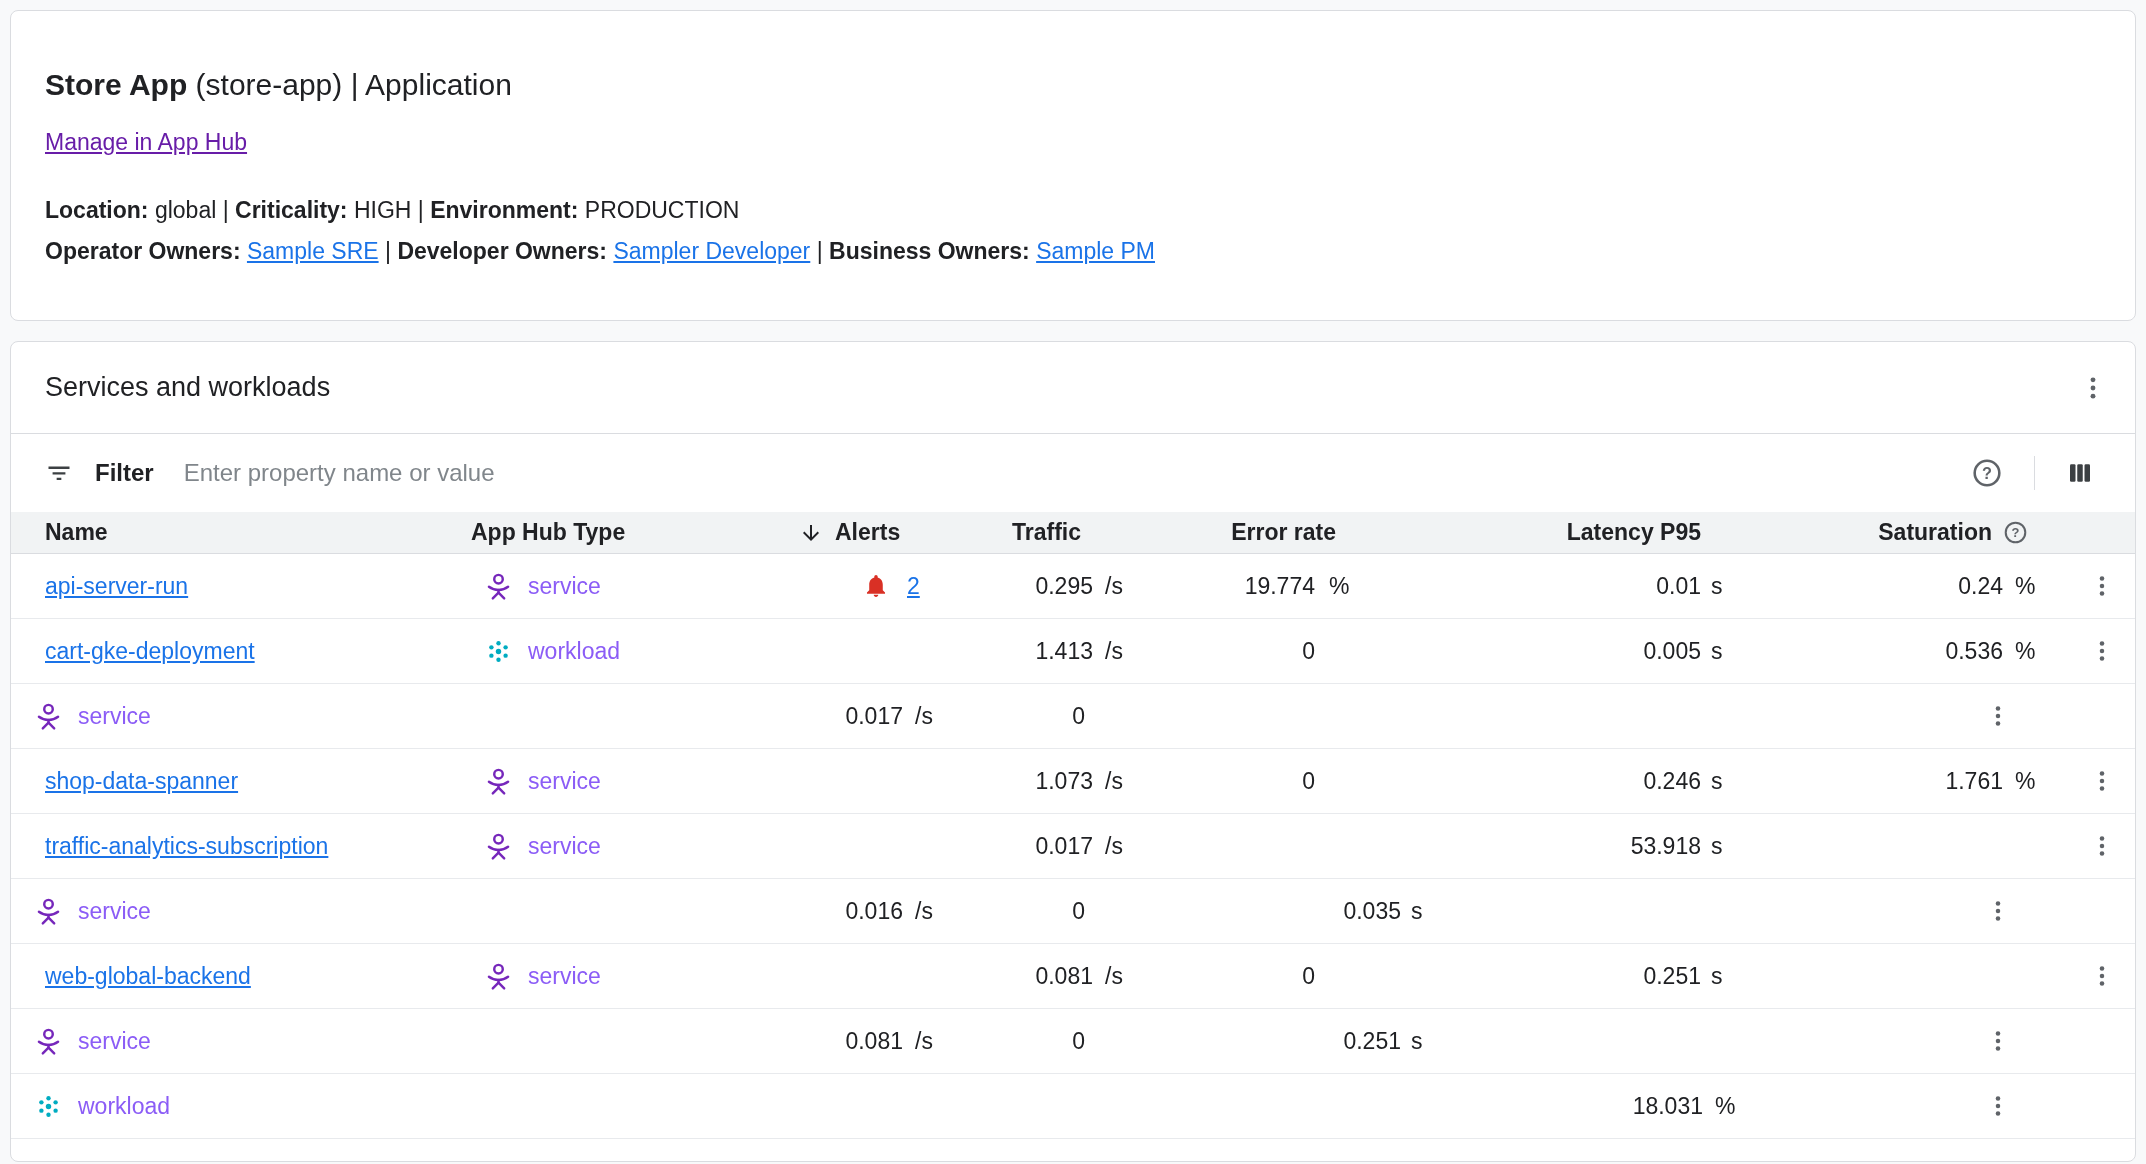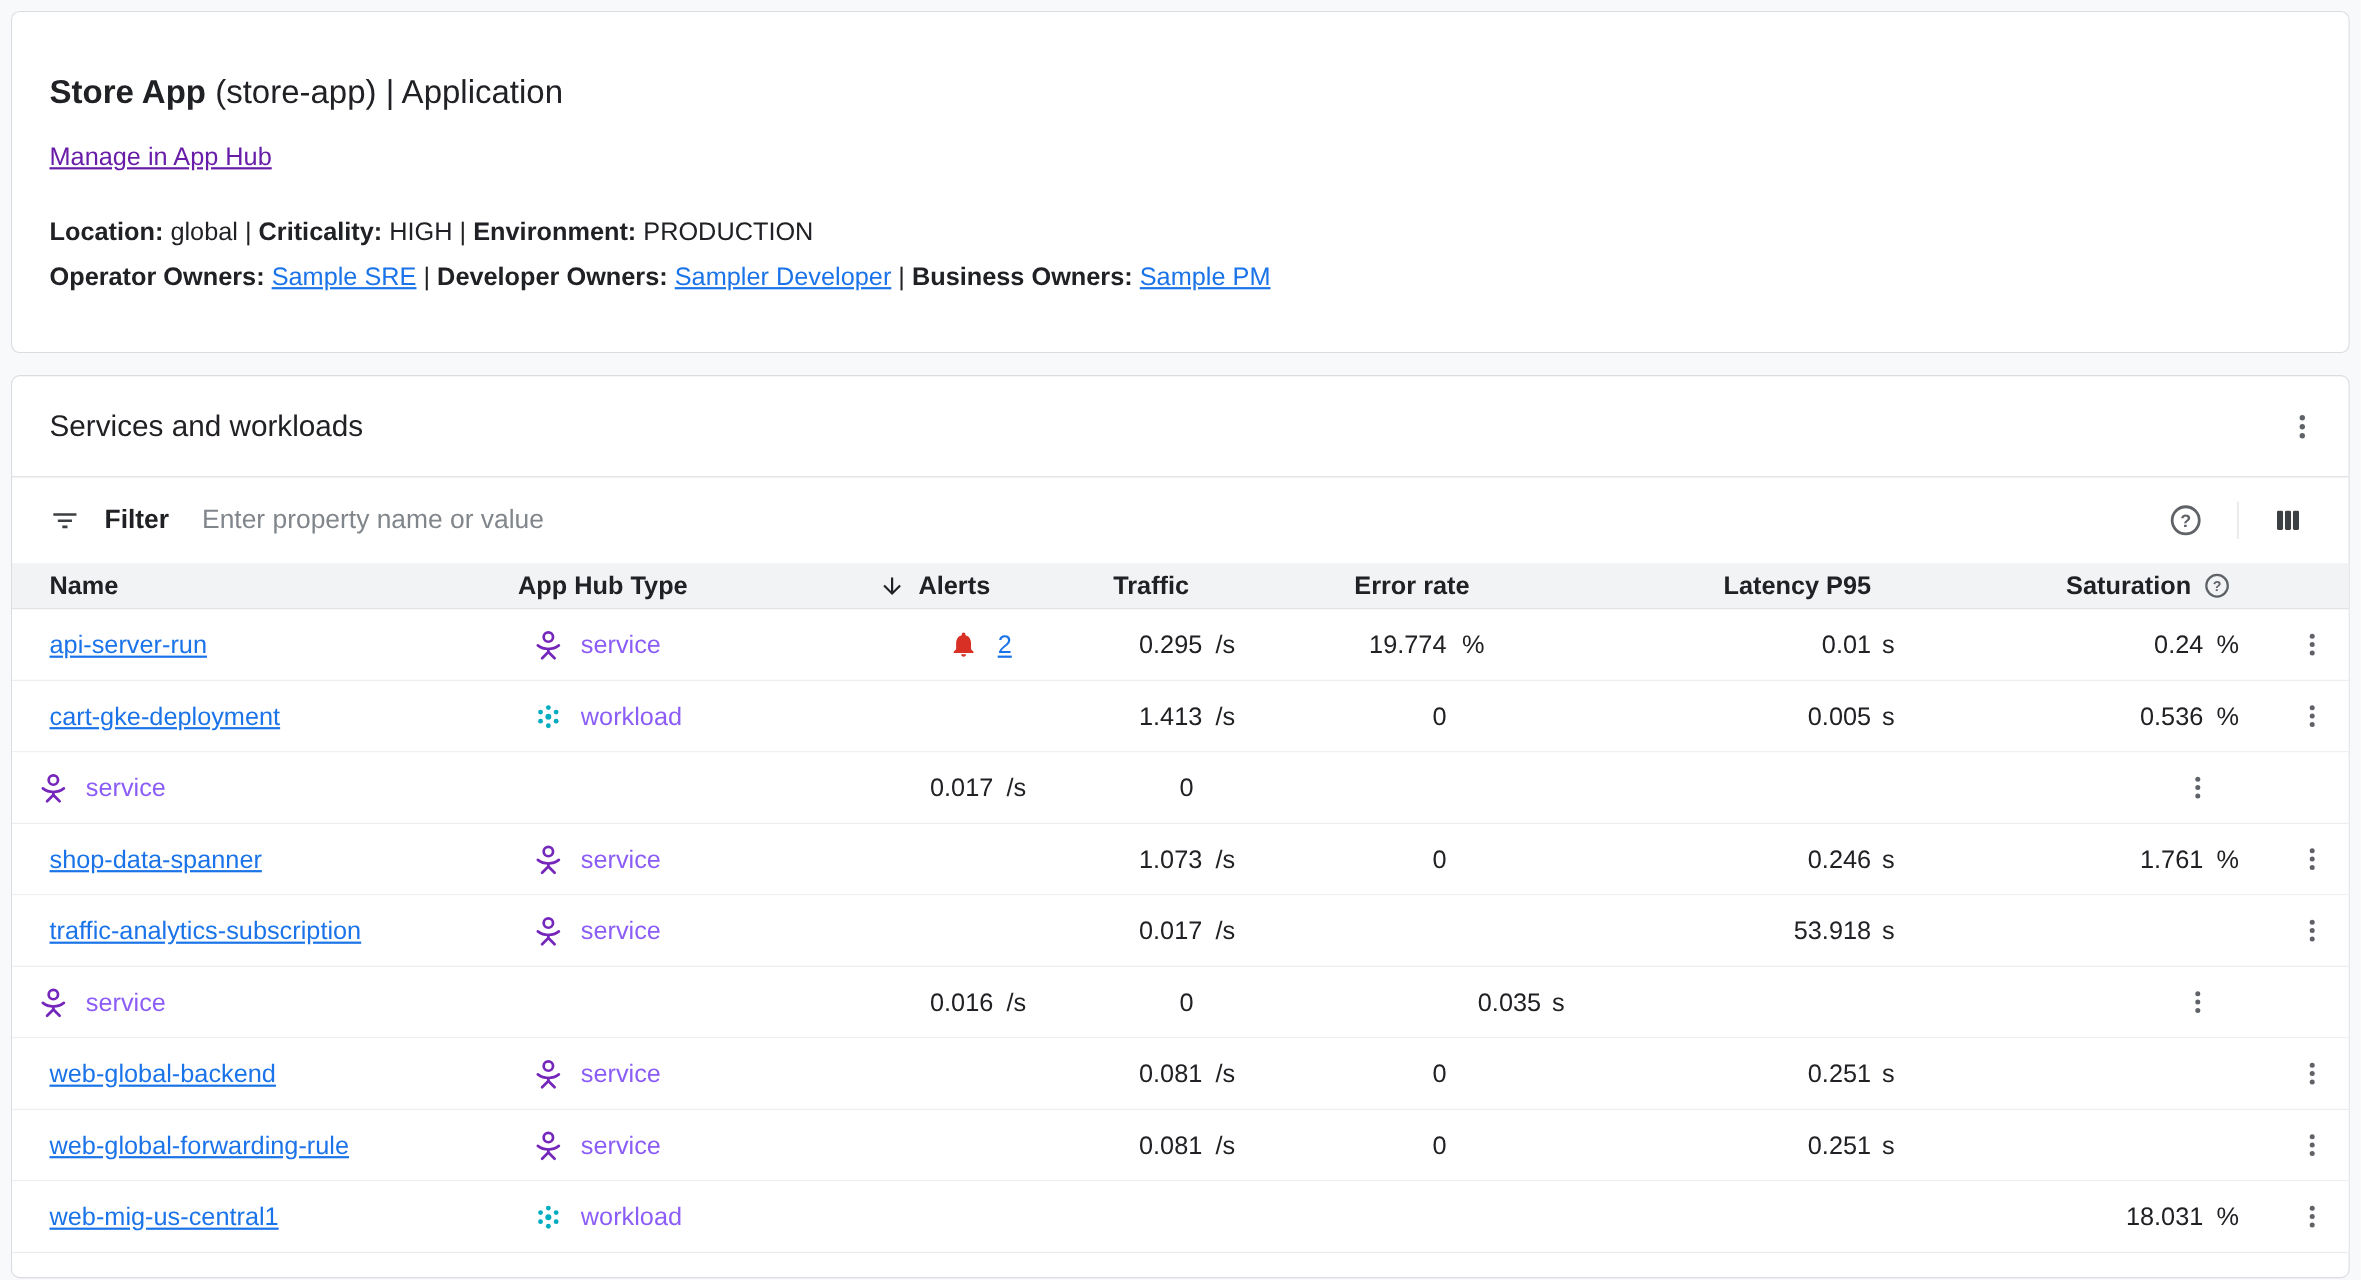--- a/index.html
+++ b/index.html
@@ -443,23 +443,20 @@
         <span class="unit u-sat"></span>
       </div>
     <div class="cell c-actions">
         <svg class="kebab" viewBox="0 0 24 24">
           <use href="#ic-kebab"></use>
         </svg>
       </div>
   </div>
 
   <div class="grid trow">
-    <div class="cell c-name">
-        <a href="#" class="rlink">web-global-forwarding-rule</a>
-      </div>
     <div class="cell c-type">
       <svg class="ticon icon-service" viewBox="0 0 24 24">
           <use href="#ic-service"></use>
         </svg>
       <span class="tlabel">service</span>
     </div>
     <div class="cell c-alerts"></div>
     <div class="cell c-traffic">
         <span class="num">0.081</span>
         <span class="unit u-tr">/s</span>
@@ -477,23 +474,20 @@
         <span class="unit u-sat"></span>
       </div>
     <div class="cell c-actions">
         <svg class="kebab" viewBox="0 0 24 24">
           <use href="#ic-kebab"></use>
         </svg>
       </div>
   </div>
 
   <div class="grid trow">
-    <div class="cell c-name">
-        <a href="#" class="rlink">web-mig-us-central1</a>
-      </div>
     <div class="cell c-type">
       <svg class="ticon icon-workload" viewBox="0 0 24 24">
           <use href="#ic-workload"></use>
         </svg>
       <span class="tlabel">workload</span>
     </div>
     <div class="cell c-alerts"></div>
     <div class="cell c-traffic">
         <span class="num"></span>
         <span class="unit u-tr"></span>

